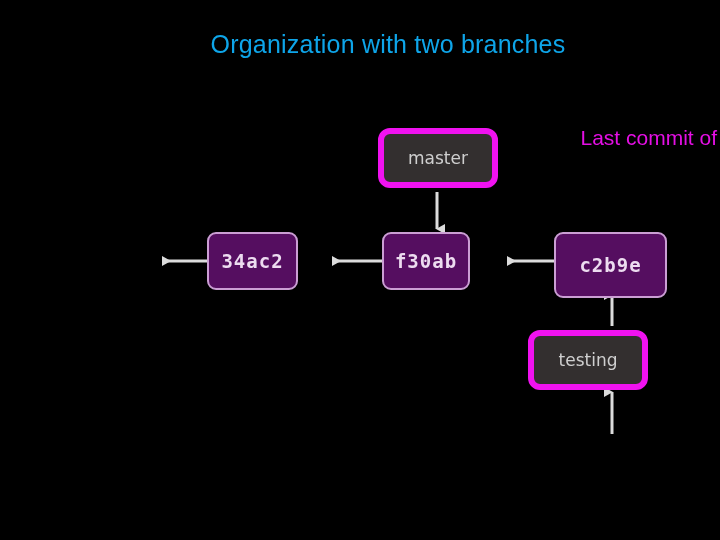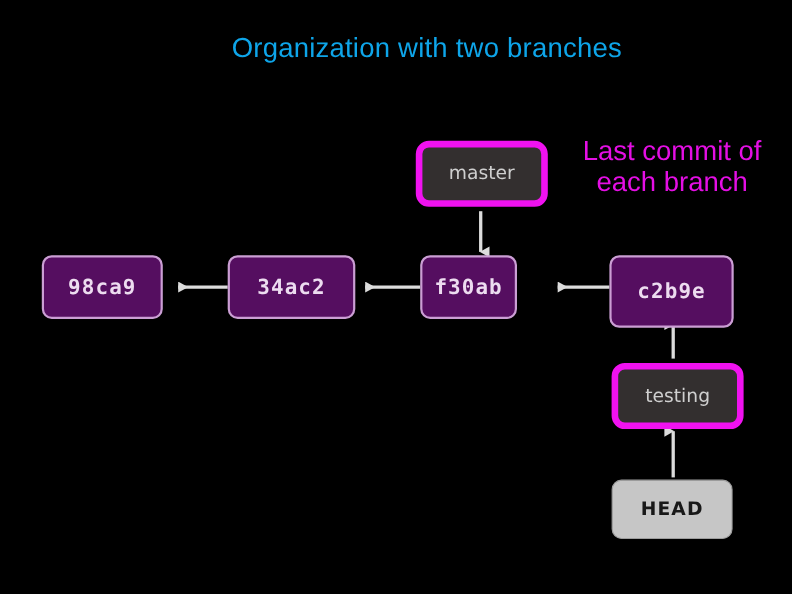--- a/index.html
+++ b/index.html
@@ -31,23 +31,23 @@
     white-space: nowrap;
     margin-left: 28px;
   }
 
   
   #annotation {
     position: absolute;
     left: 505px;
     top: 123px;
     width: 212px;
-    text-align: center;
+    text-align: right;
     color: #e40fe4;
-    font-size: 25px;
+    font-size: 21px;
     line-height: 29px;
     font-family: "Liberation Sans", sans-serif;
   }
   #annotation .line { display: block; }
 
   
   .commit {
     position: absolute;
     box-sizing: border-box;
     background: #550e60;
@@ -137,40 +137,33 @@
 
     <line x1="612" y1="434" x2="612" y2="392" stroke="#dcdcdc" stroke-width="3" marker-end="url(#ah-up)"></line>
   </svg>
 
   <div class="branch" style="left:378px; top:128px; width:120px; height:60px;">
     <span>master</span>
   </div>
 
   <div id="annotation">
     <span class="line">Last commit of</span>
-    <span class="line">each branch</span>
   </div>
 
-  <div class="commit" style="left:38px; top:232px; width:110px; height:58px;">
-    <span>98ca9</span>
-  </div>
 
-  <div class="commit" style="left:207px; top:232px; width:116px; height:58px;">
+  <div class="commit" style="left:207px; top:232px; width:91px; height:58px;">
     <span>34ac2</span>
   </div>
 
   <div class="commit" style="left:382px; top:232px; width:88px; height:58px;">
     <span>f30ab</span>
   </div>
 
   <div class="commit" style="left:554px; top:232px; width:113px; height:66px;">
     <span>c2b9e</span>
   </div>
 
-  <div class="branch" style="left:556px; top:330px; width:120px; height:60px;">
+  <div class="branch" style="left:528px; top:330px; width:120px; height:60px;">
     <span>testing</span>
   </div>
 
-  <div class="head-node" style="left:556px; top:436px; width:110px; height:54px;">
-    <span>HEAD</span>
-  </div>
 
 </div>
 
 </body></html>

